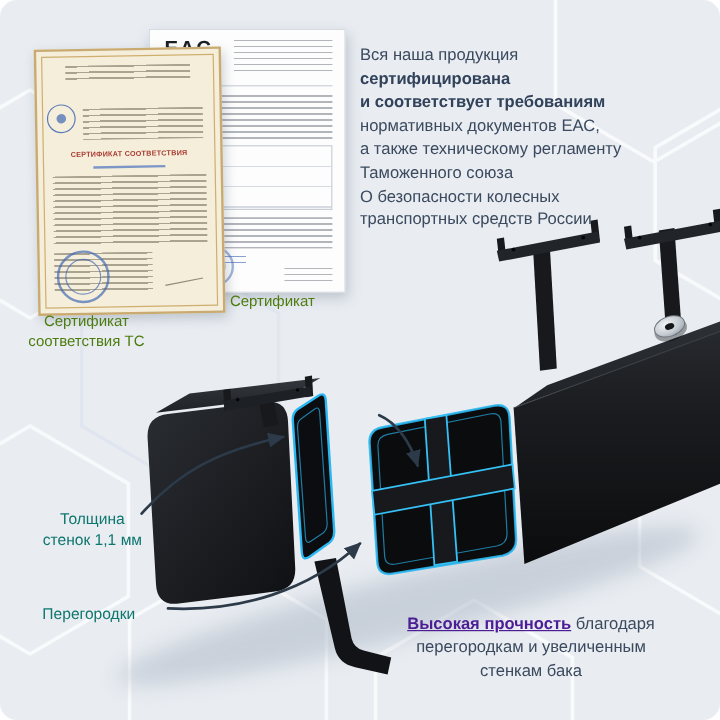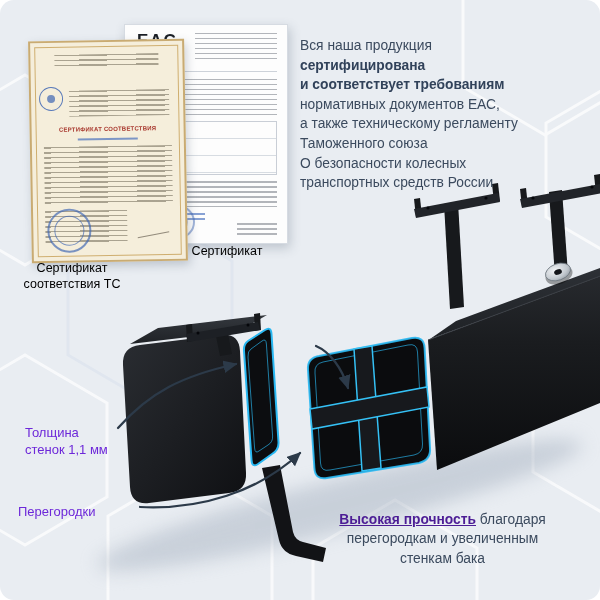--- a/index.html
+++ b/index.html
@@ -22,27 +22,27 @@
   .tablebox{position:absolute;left:10px;right:10px;top:96px;height:52px;border:1px solid #c9ced6;
     background:repeating-linear-gradient(to bottom, transparent 0 16px, #d7dce2 16px 17px);}
   .stamp{position:absolute;border-radius:50%;border:2px solid rgba(62,102,180,.8);}
   .stamp .inner{position:absolute;inset:5px;border-radius:50%;border:1px solid rgba(62,102,180,.8);}
   .emblem{position:absolute;top:44px;left:8px;width:22px;height:22px;border-radius:50%;border:1.5px solid rgba(62,102,180,.85);}
   .emblem .dot{position:absolute;inset:7px;border-radius:50%;background:rgba(62,102,180,.7);}
   .doc-title{position:absolute;top:84px;left:0;right:0;text-align:center;font-size:6px;font-weight:bold;color:#a93a30;letter-spacing:.2px;}
   .blue-line{position:absolute;top:96px;left:46px;width:60px;height:2px;background:rgba(72,112,190,.7);}
   .signature{position:absolute;bottom:24px;right:16px;width:32px;border-bottom:1.5px solid rgba(80,72,58,.6);transform:rotate(-10deg);}
   
-  .cert-label{position:absolute;z-index:4;text-align:center;font-size:12.5px;line-height:16px;color:#000000;}
+  .cert-label{position:absolute;z-index:4;text-align:center;font-size:12.5px;line-height:16px;color:#4d7c0f;}
   .cert-label.ts{left:10px;top:260px;width:124px;}
   .cert-label.mfr{left:160px;top:243px;width:134px;}
   .intro{position:absolute;z-index:4;left:300px;top:36px;width:295px;text-align:left;
     font-size:13.8px;line-height:19.6px;color:#3b4a5e;}
   .intro .b{font-weight:bold;color:#31425a;}
-  .callout{position:absolute;z-index:4;text-align:left;font-size:13px;line-height:17px;color:#6d28d9;}
+  .callout{position:absolute;z-index:4;text-align:center;font-size:13px;line-height:17px;color:#0f766e;}
   .callout.thickness{left:25px;top:424px;width:104px;}
   .callout.baffles{left:18px;top:503px;width:112px;}
   .strength{position:absolute;z-index:4;left:290px;top:510px;width:305px;text-align:center;
     font-size:13.8px;line-height:19.4px;color:#3b4a5e;}
   .strength .b{font-weight:bold;color:#4c1d95;text-decoration:underline;}
 </style>
 </head>
 <body>
 
 <div class="page">

